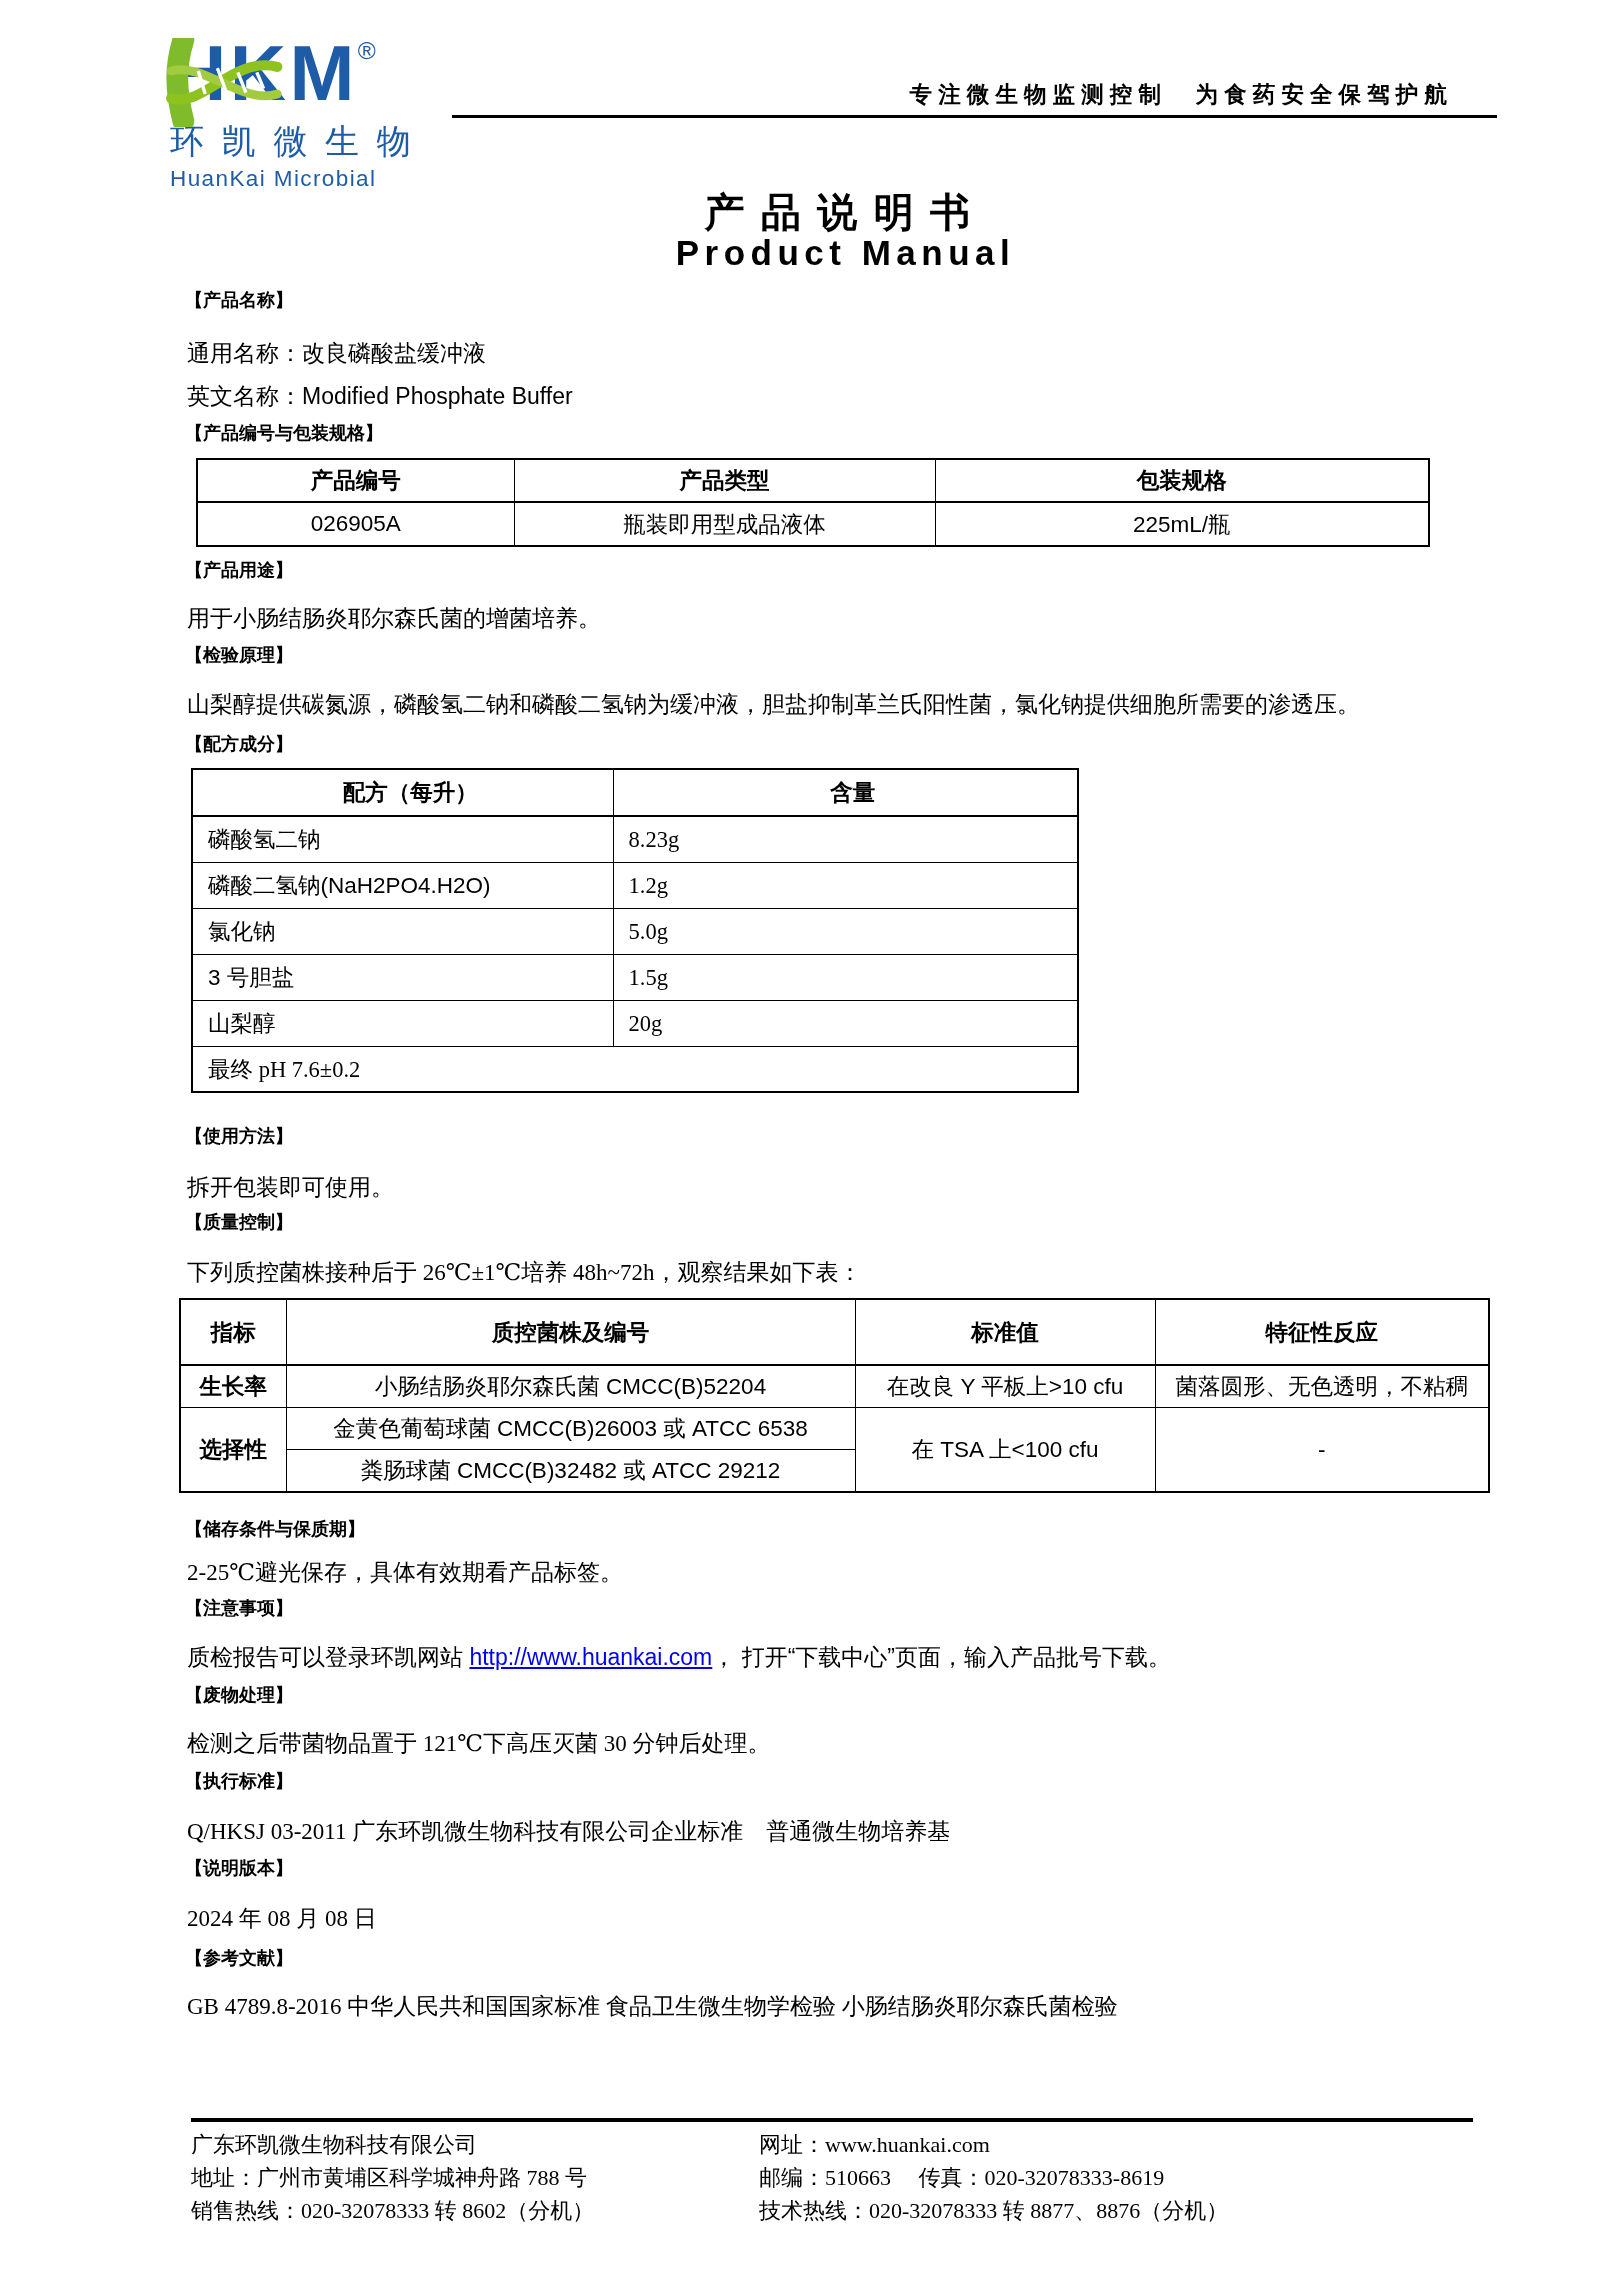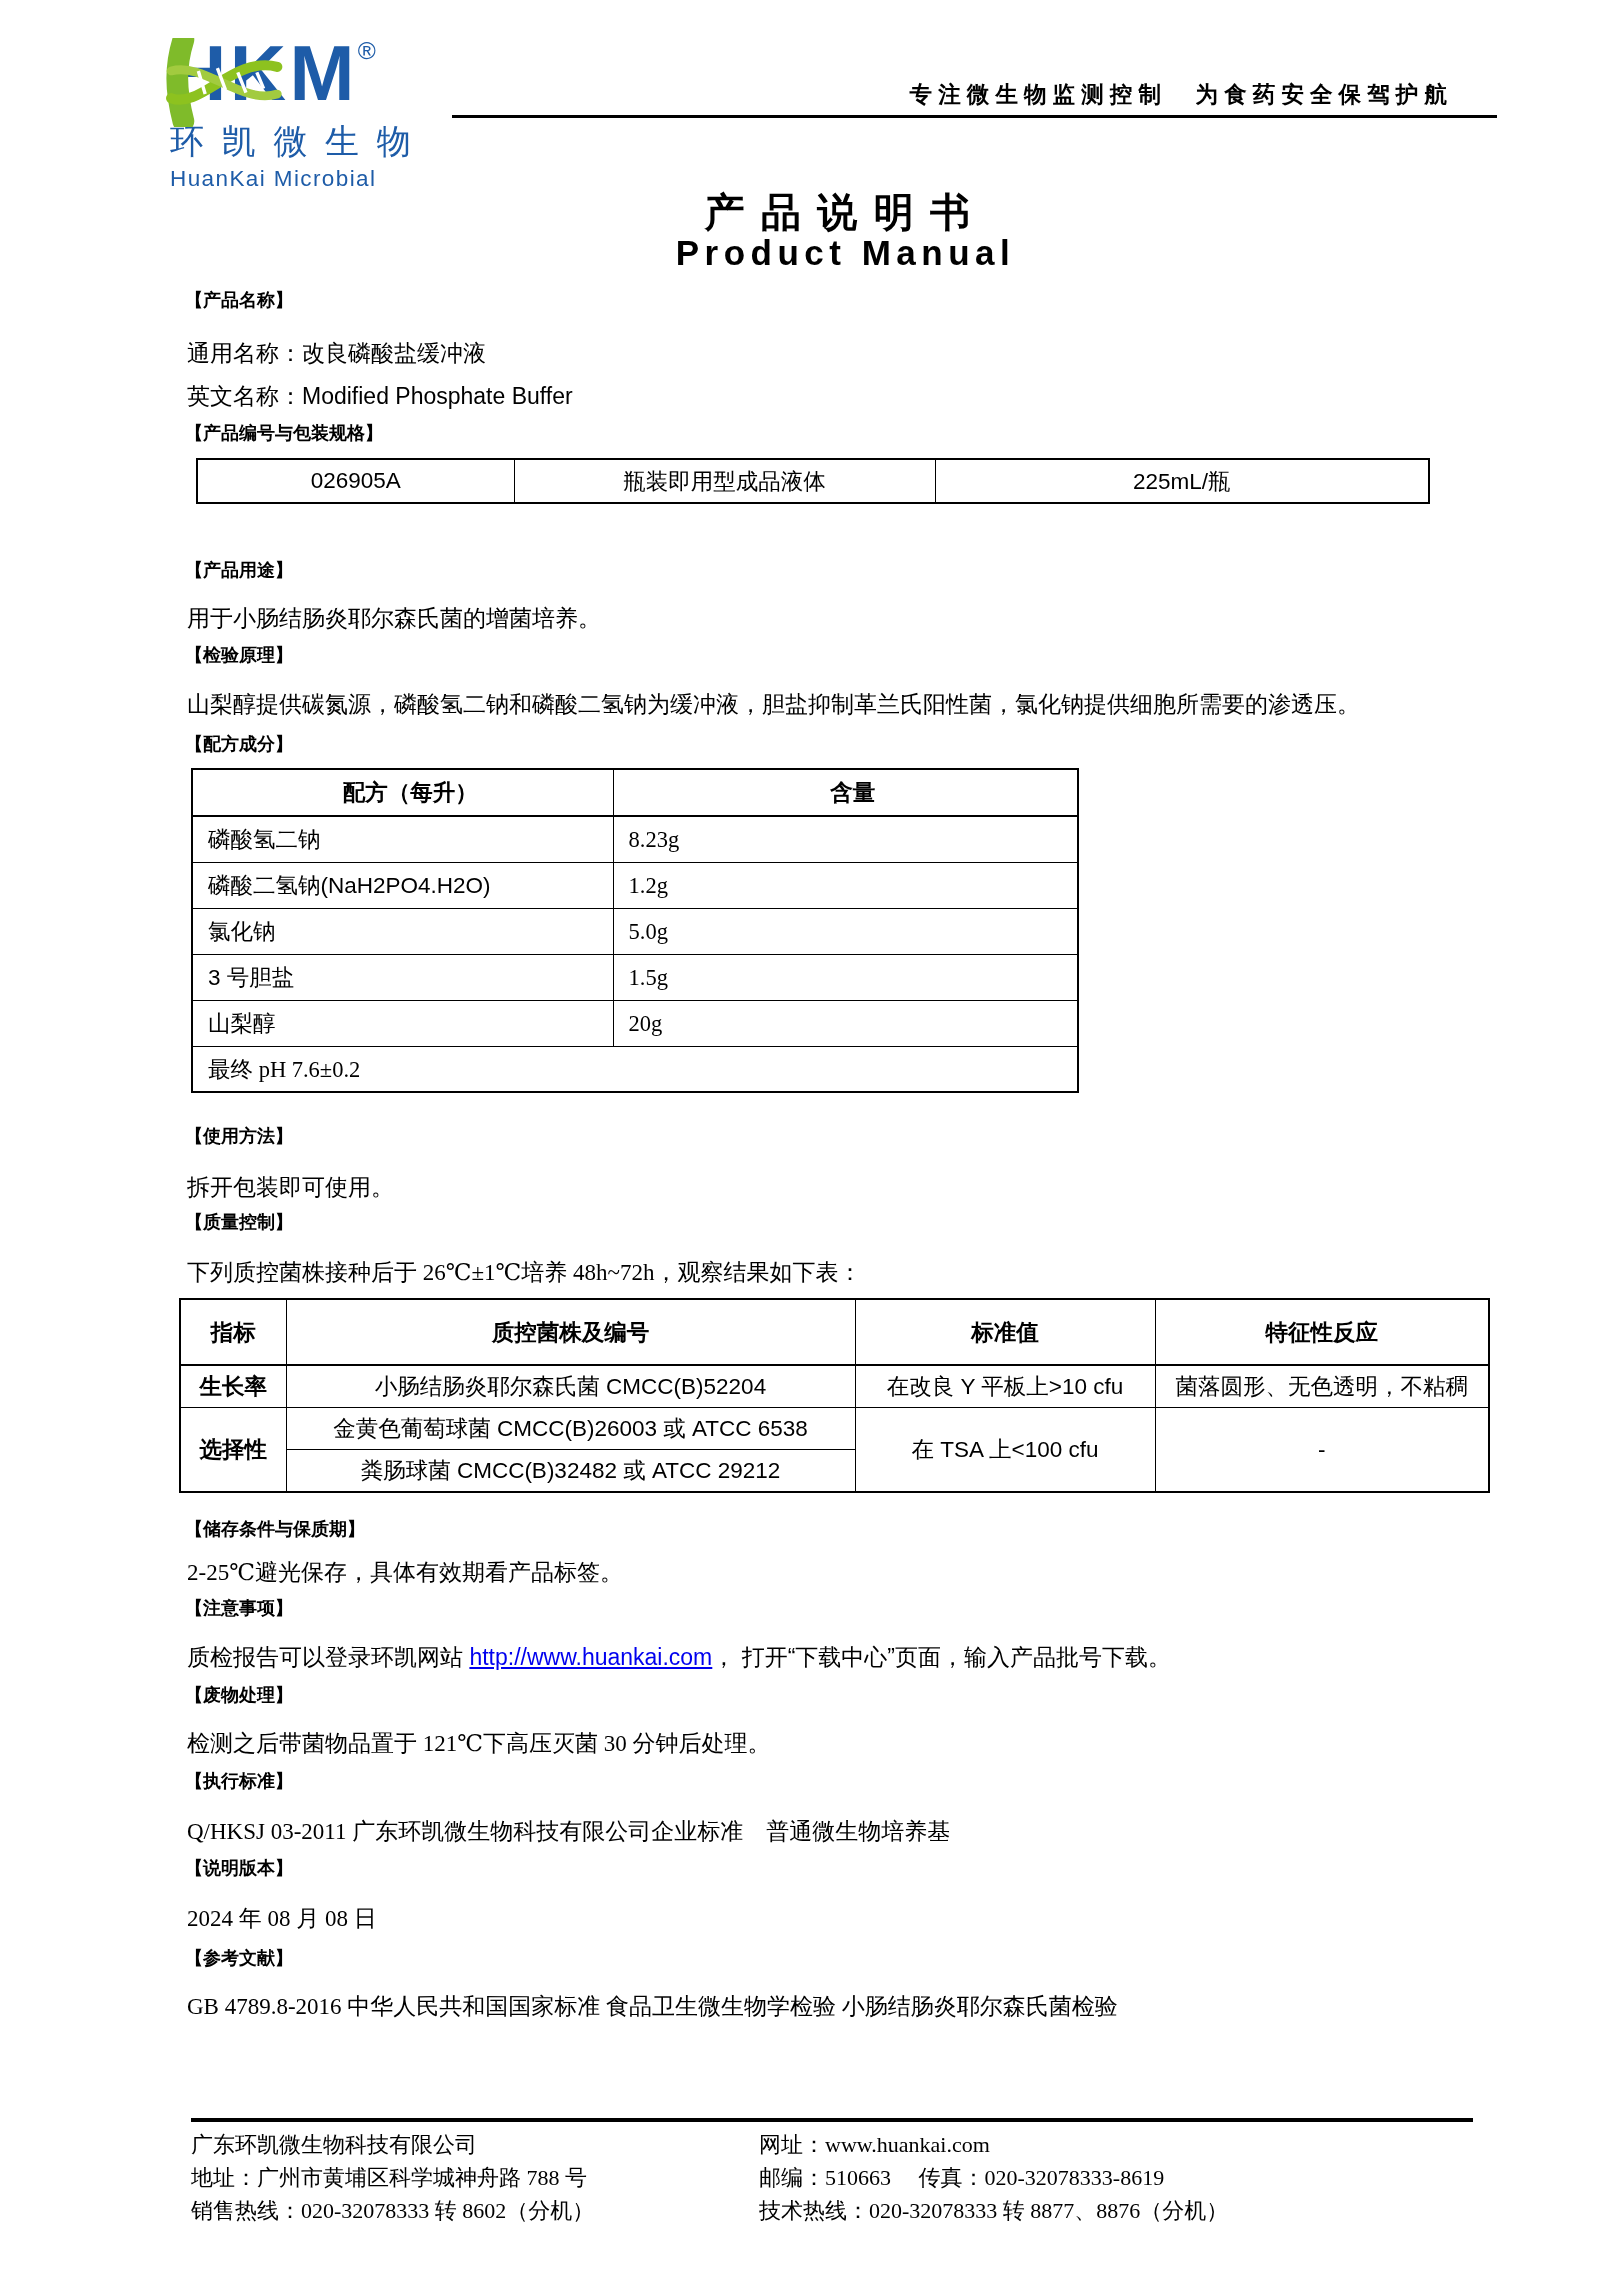--- a/index.html
+++ b/index.html
@@ -104,20 +104,25 @@
   <div class="abs para" style="top:382px;">英文名称：Modified Phosphate Buffer</div>
 
   <div class="abs sec-h" style="top:423px;">【产品编号与包装规格】</div>
   <table class="abs tbl" id="table1">
     <colgroup>
         <col style="width:317px">
         <col style="width:421px">
         <col style="width:494px">
       </colgroup>
     <tbody>
+        <tr>
+      <th>产品编号</th>
+      <th>产品类型</th>
+      <th>包装规格</th>
+    </tr>
     <tr>
       <td>026905A</td>
       <td>瓶装即用型成品液体</td>
       <td>225mL/瓶</td>
     </tr>
   </tbody>
     </table>
 
   <div class="abs sec-h" style="top:560px;">【产品用途】</div>
   <div class="abs para" style="top:604px;">用于小肠结肠炎耶尔森氏菌的增菌培养。</div>

